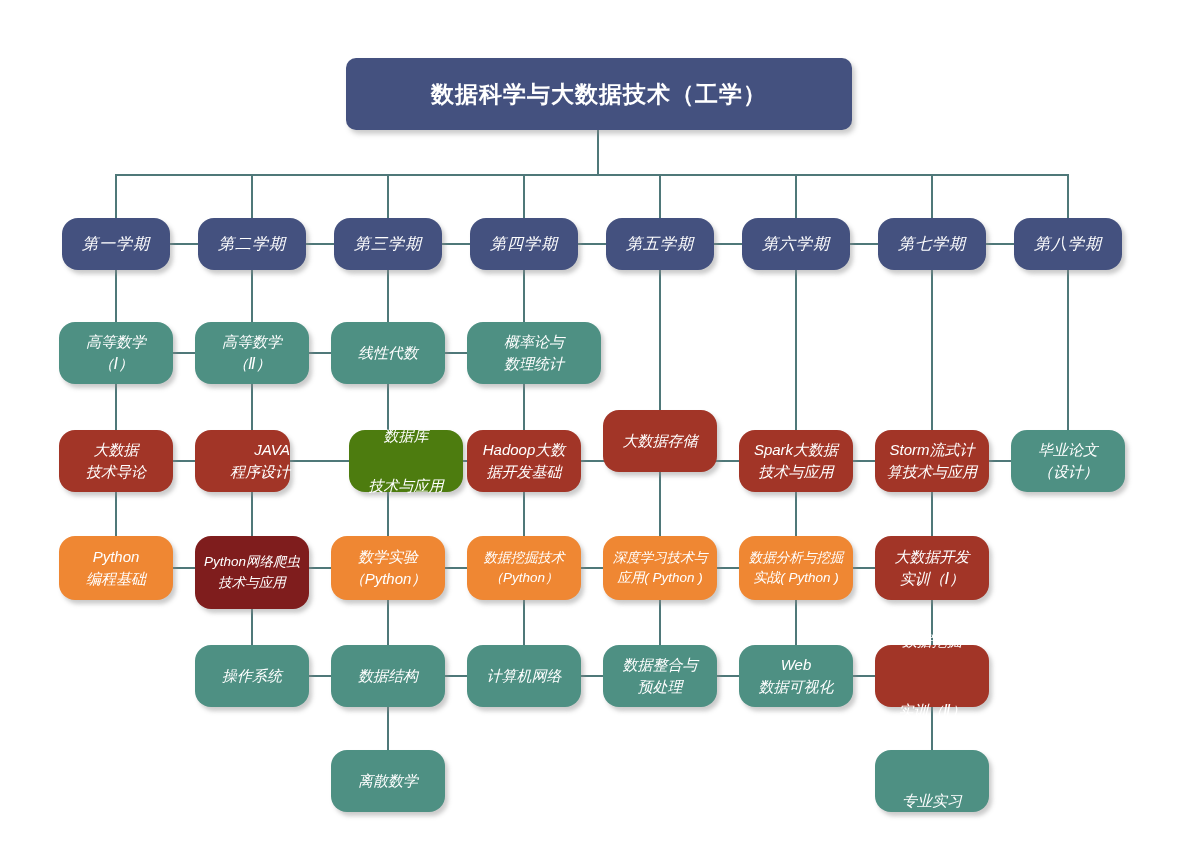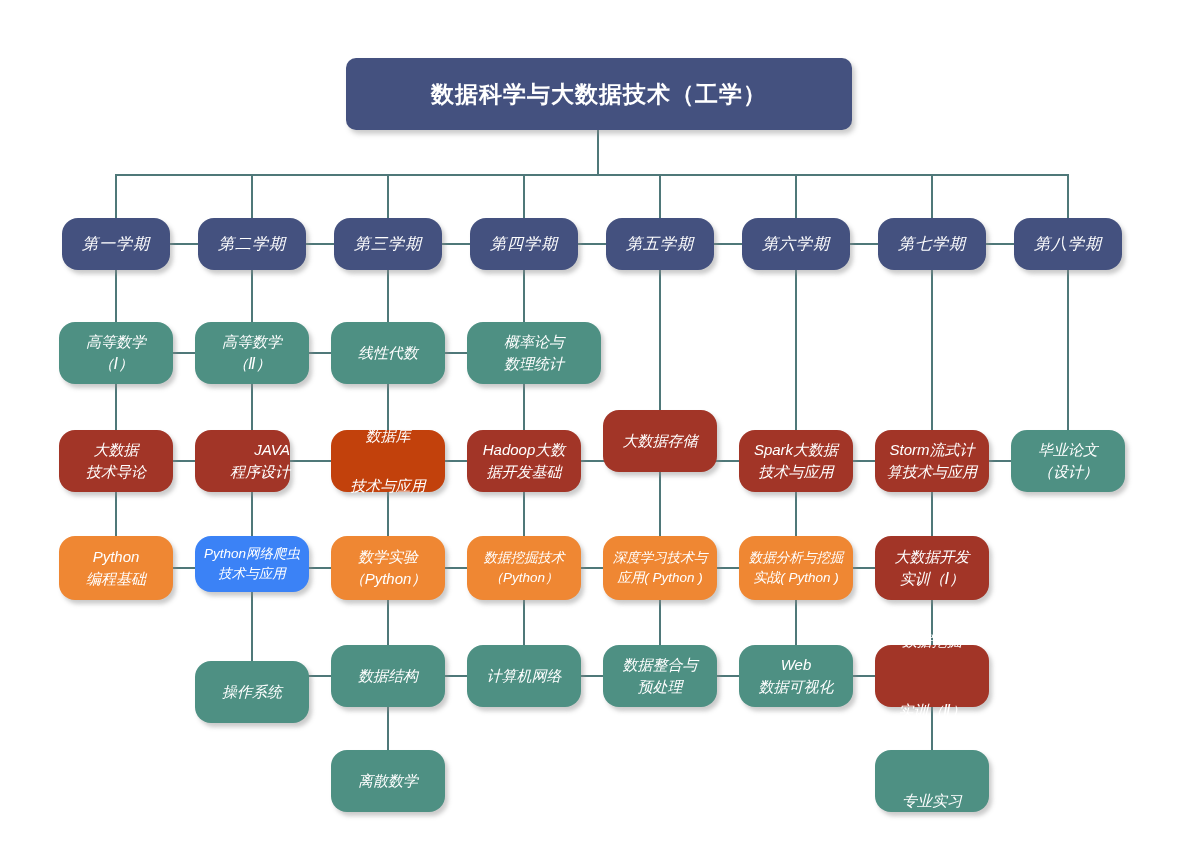--- a/index.html
+++ b/index.html
@@ -128,31 +128,31 @@
         <div class="ln">编程基础</div>
       </div>
       <div class="box" style="left: 195px; top: 322px; width: 114px; height: 62px; background: rgb(78, 144, 131);">
         <div class="ln">高等数学</div>
         <div class="ln">（Ⅱ）</div>
       </div>
       <div class="box" style="left: 195px; top: 430px; width: 95px; height: 62px; background: rgb(162, 53, 39); align-items: flex-end;">
         <div class="ln">JAVA</div>
         <div class="ln">程序设计</div>
       </div>
-      <div class="box small" style="left: 195px; top: 536px; width: 114px; height: 56px; background: #3b82f6;">
+      <div class="box small" style="left: 195px; top: 536px; width: 114px; height: 73px; background: #7f1d1d;">
         <div class="ln">Python网络爬虫</div>
         <div class="ln">技术与应用</div>
       </div>
-      <div class="box" style="left: 195px; top: 645px; width: 114px; height: 62px; background: rgb(78, 144, 131); margin-top: 16px;">
+      <div class="box" style="left: 195px; top: 645px; width: 114px; height: 62px; background: rgb(78, 144, 131);">
         <div class="ln">操作系统</div>
       </div>
       <div class="box" style="left: 331px; top: 322px; width: 114px; height: 62px; background: rgb(78, 144, 131);">
         <div class="ln">线性代数</div>
       </div>
-      <div class="box" style="left: 331px; top: 430px; width: 114px; height: 62px; background: #c2410c; gap: 28px;">
+      <div class="box" style="left: 349px; top: 430px; width: 114px; height: 62px; background: #4d7c0f; gap: 28px;">
         <div class="ln">数据库</div>
         <div class="ln">技术与应用</div>
       </div>
       <div class="box" style="left: 331px; top: 536px; width: 114px; height: 64px; background: rgb(239, 135, 51);">
         <div class="ln">数学实验</div>
         <div class="ln">（Python）</div>
       </div>
       <div class="box" style="left: 331px; top: 645px; width: 114px; height: 62px; background: rgb(78, 144, 131);">
         <div class="ln">数据结构</div>
       </div>

